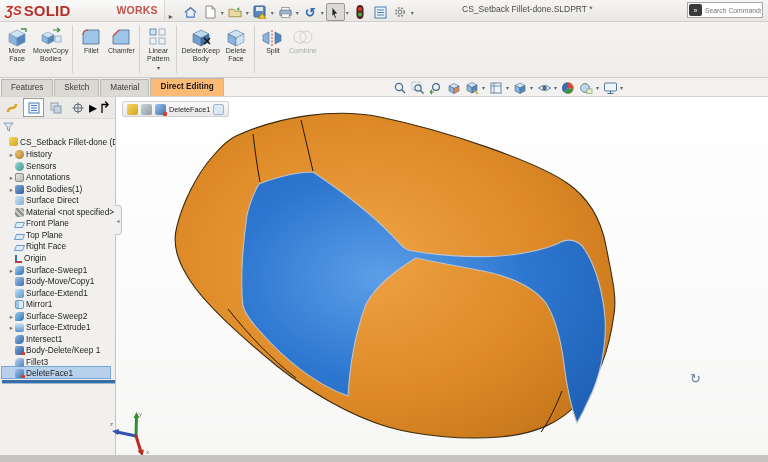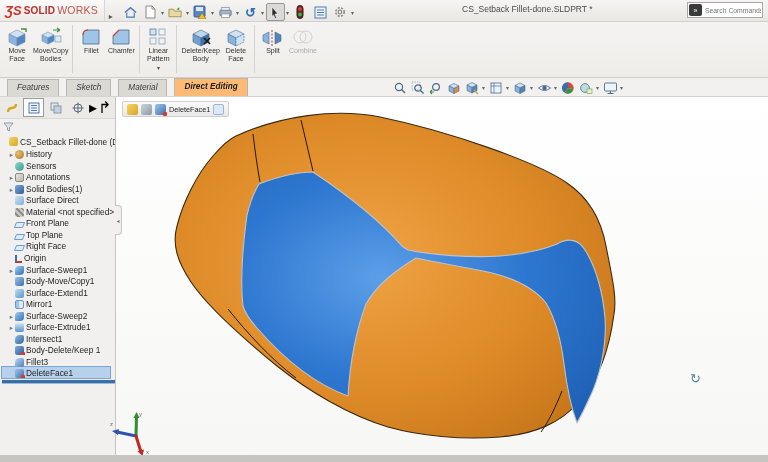--- a/index.html
+++ b/index.html
@@ -6,22 +6,22 @@
   html,body { width:768px; height:462px; overflow:hidden; font-family:"Liberation Sans",sans-serif; background:#fff; }
   body { position:relative; }
 
   
   .titlebar { position:absolute; left:0; top:0; width:768px; height:22px;
     background:linear-gradient(#f6f5f3,#e9e7e4); border-bottom:1px solid #d2d0cc;
     display:flex; align-items:flex-end; z-index:10; }
   .logo { display:flex; align-items:baseline; gap:2px; padding:0 6px 0 5px; height:22px;
     background:linear-gradient(#fbfbfa,#eceae7); border-right:1px solid #d8d6d2; align-items:center; }
   .logo .mark { font-style:italic; font-weight:bold; font-size:13px; color:#c8352c; }
-  .logo .b { font-weight:bold; font-size:10px; color:#b5302a; letter-spacing:.2px; }
-  .logo .l { font-weight:normal; font-size:10.5px; color:#c0554d; letter-spacing:.2px; }
+  .logo .b { font-weight:bold; font-size:15px; color:#b5302a; letter-spacing:.2px; }
+  .logo .l { font-weight:bold; font-size:10.5px; color:#c0554d; letter-spacing:.2px;margin-left:44px; }
   .flyout { font-size:8px; color:#555; padding:0 4px; }
   .qa { display:flex; align-items:center; gap:1px; margin-left:4px; }
   .qabtn { display:flex; align-items:center; justify-content:center; width:19px; height:18px; border-radius:2px; }
   .qabtn.pressed { background:#dcdad6; border:1px solid #9a9894; }
   .dd { font-size:6px; color:#666; margin:0 1px 0 0; }
   .undo-glyph { font-size:13px; color:#2f6db4; font-weight:bold; line-height:1; }
   .wtitle { position:absolute; left:462px; top:4px; font-size:8.5px; color:#4a4a4a; z-index:11; }
   .search { position:absolute; right:5px; top:2px; width:76px; height:16px; background:#fff;
     border:1px solid #a9a7a3; display:flex; align-items:center; gap:3px; padding:1px; z-index:11; }
   .search .sbox { width:13px; height:12px; background:#3a3a3a; border-radius:2px; display:flex;
@@ -37,21 +37,21 @@
   .rbtn .ric { height:21px; display:flex; align-items:center; }
   .rbtn .rl { font-size:7px; line-height:8px; color:#333; text-align:center; white-space:nowrap; }
   .rbtn .rdd { font-size:6px; color:#555; margin-top:1px; }
   .rbtn.dis { opacity:.38; filter:grayscale(1); }
   .rsep { width:1px; height:48px; background:#d4d2ce; margin:1px 3px 0 3px; }
 
   
   .tabrow { position:absolute; left:0; top:78px; width:768px; height:19px; background:#f2f1ef;
     border-bottom:1px solid #d6d4d0; z-index:9; display:flex; align-items:flex-end; }
   .tab { font-size:8.2px; color:#3a3a3a; padding:3px 9px 3px 9px; background:#dbd9d4;
-    border:1px solid #b9b7b2; border-bottom:none; margin-left:7px; height:17px;font-style:italic; }
+    border:1px solid #b9b7b2; border-bottom:none; margin-left:1px; height:17px; }
   .tab.active { background:#fdba74; font-weight:bold; color:#1a1a1a; height:18px; }
   .headsup { position:absolute; left:392px; top:80px; display:flex; align-items:center; gap:2px; z-index:12; }
   .hico { width:16px; height:15px; display:flex; align-items:center; justify-content:center; }
 
   
   .viewportbg { position:absolute; left:0; top:97px; width:768px; height:358px; background:linear-gradient(#ffffff,#f7f7f6); z-index:0; }
   #modelsvg { position:absolute; left:0; top:0; width:768px; height:462px; z-index:1; pointer-events:none; }
 
   
   .panel { position:absolute; left:0; top:97px; width:116px; height:358px; background:#f1f0ee;

